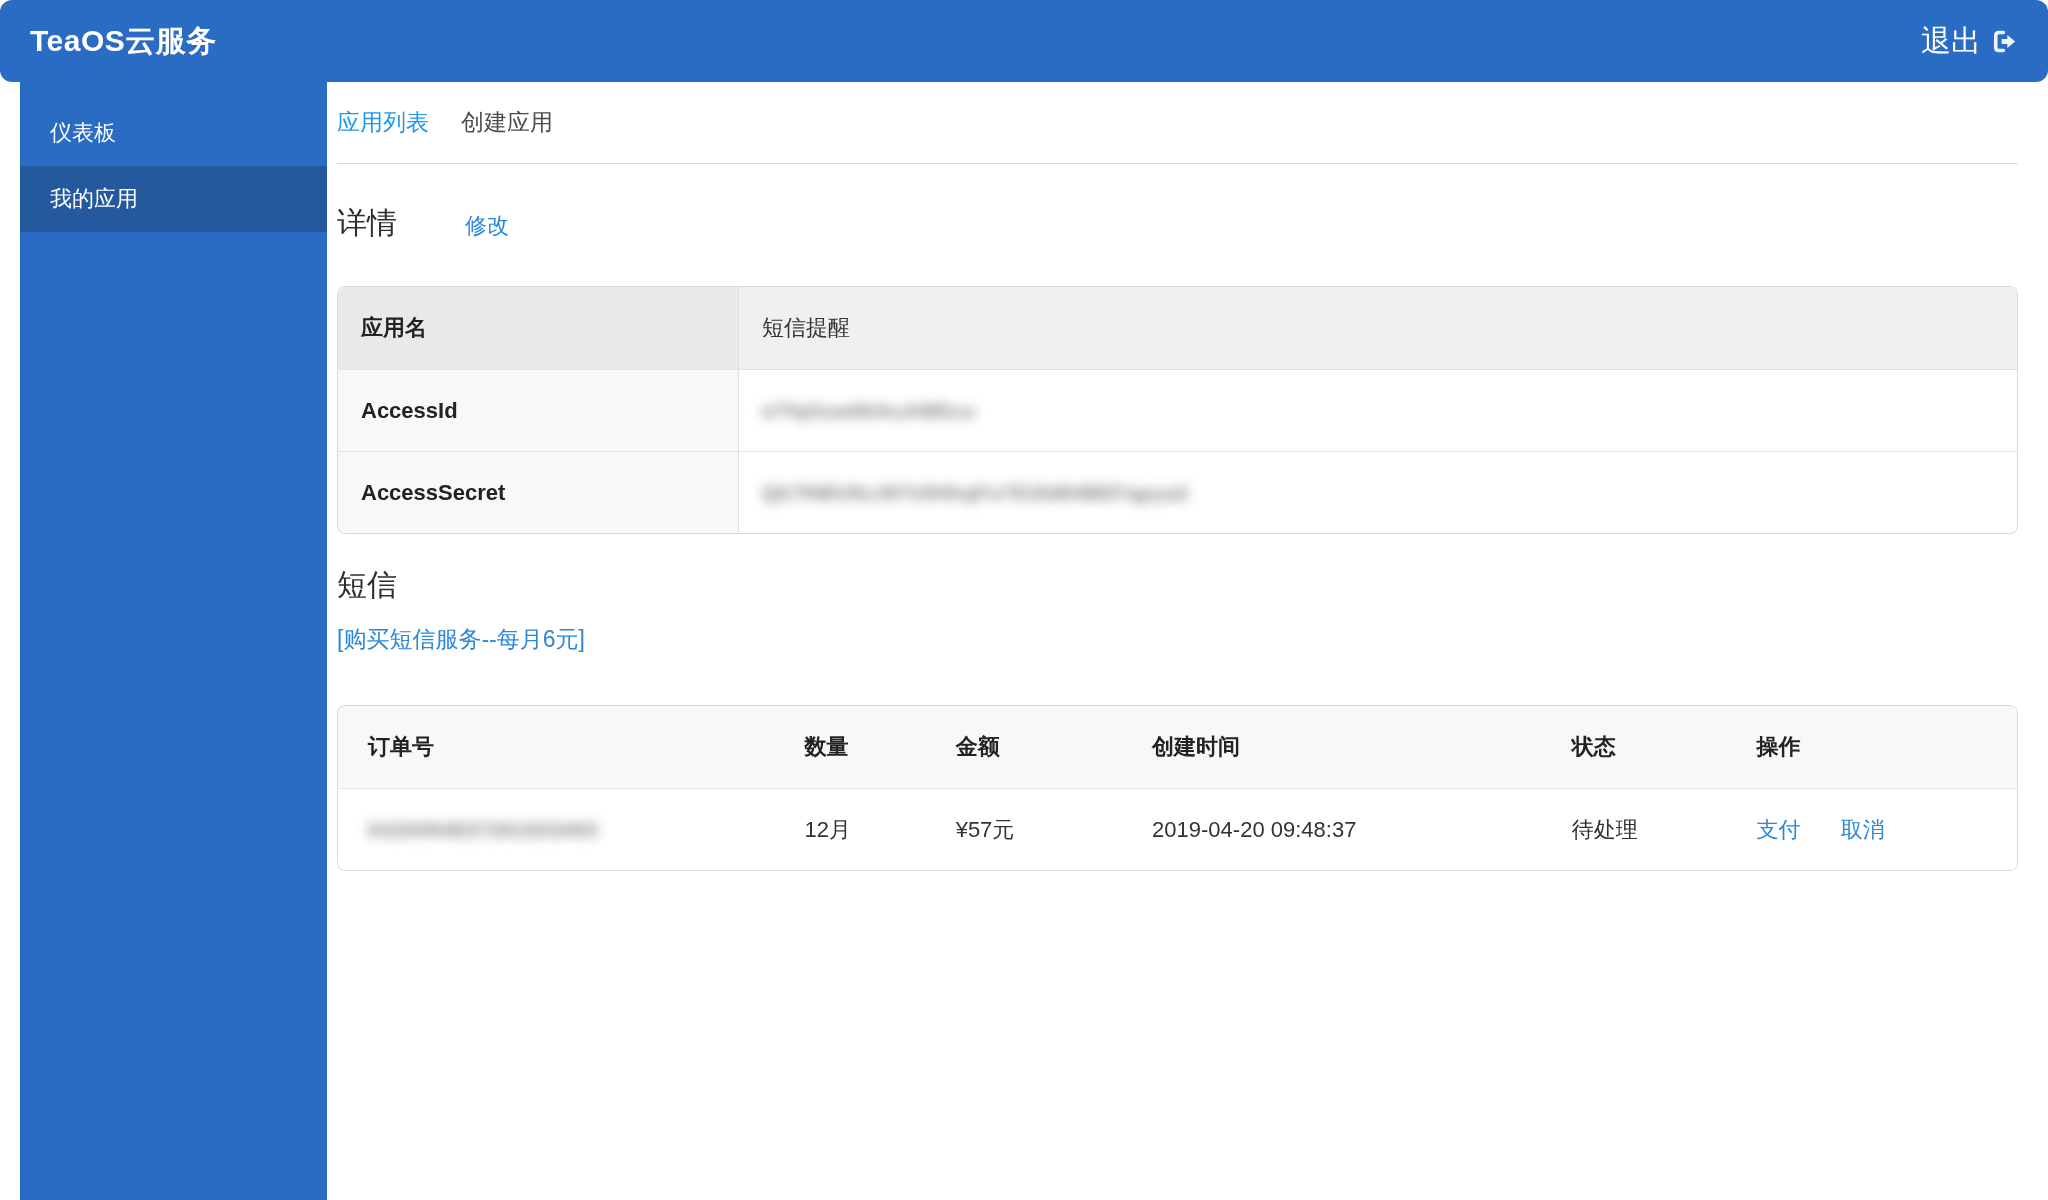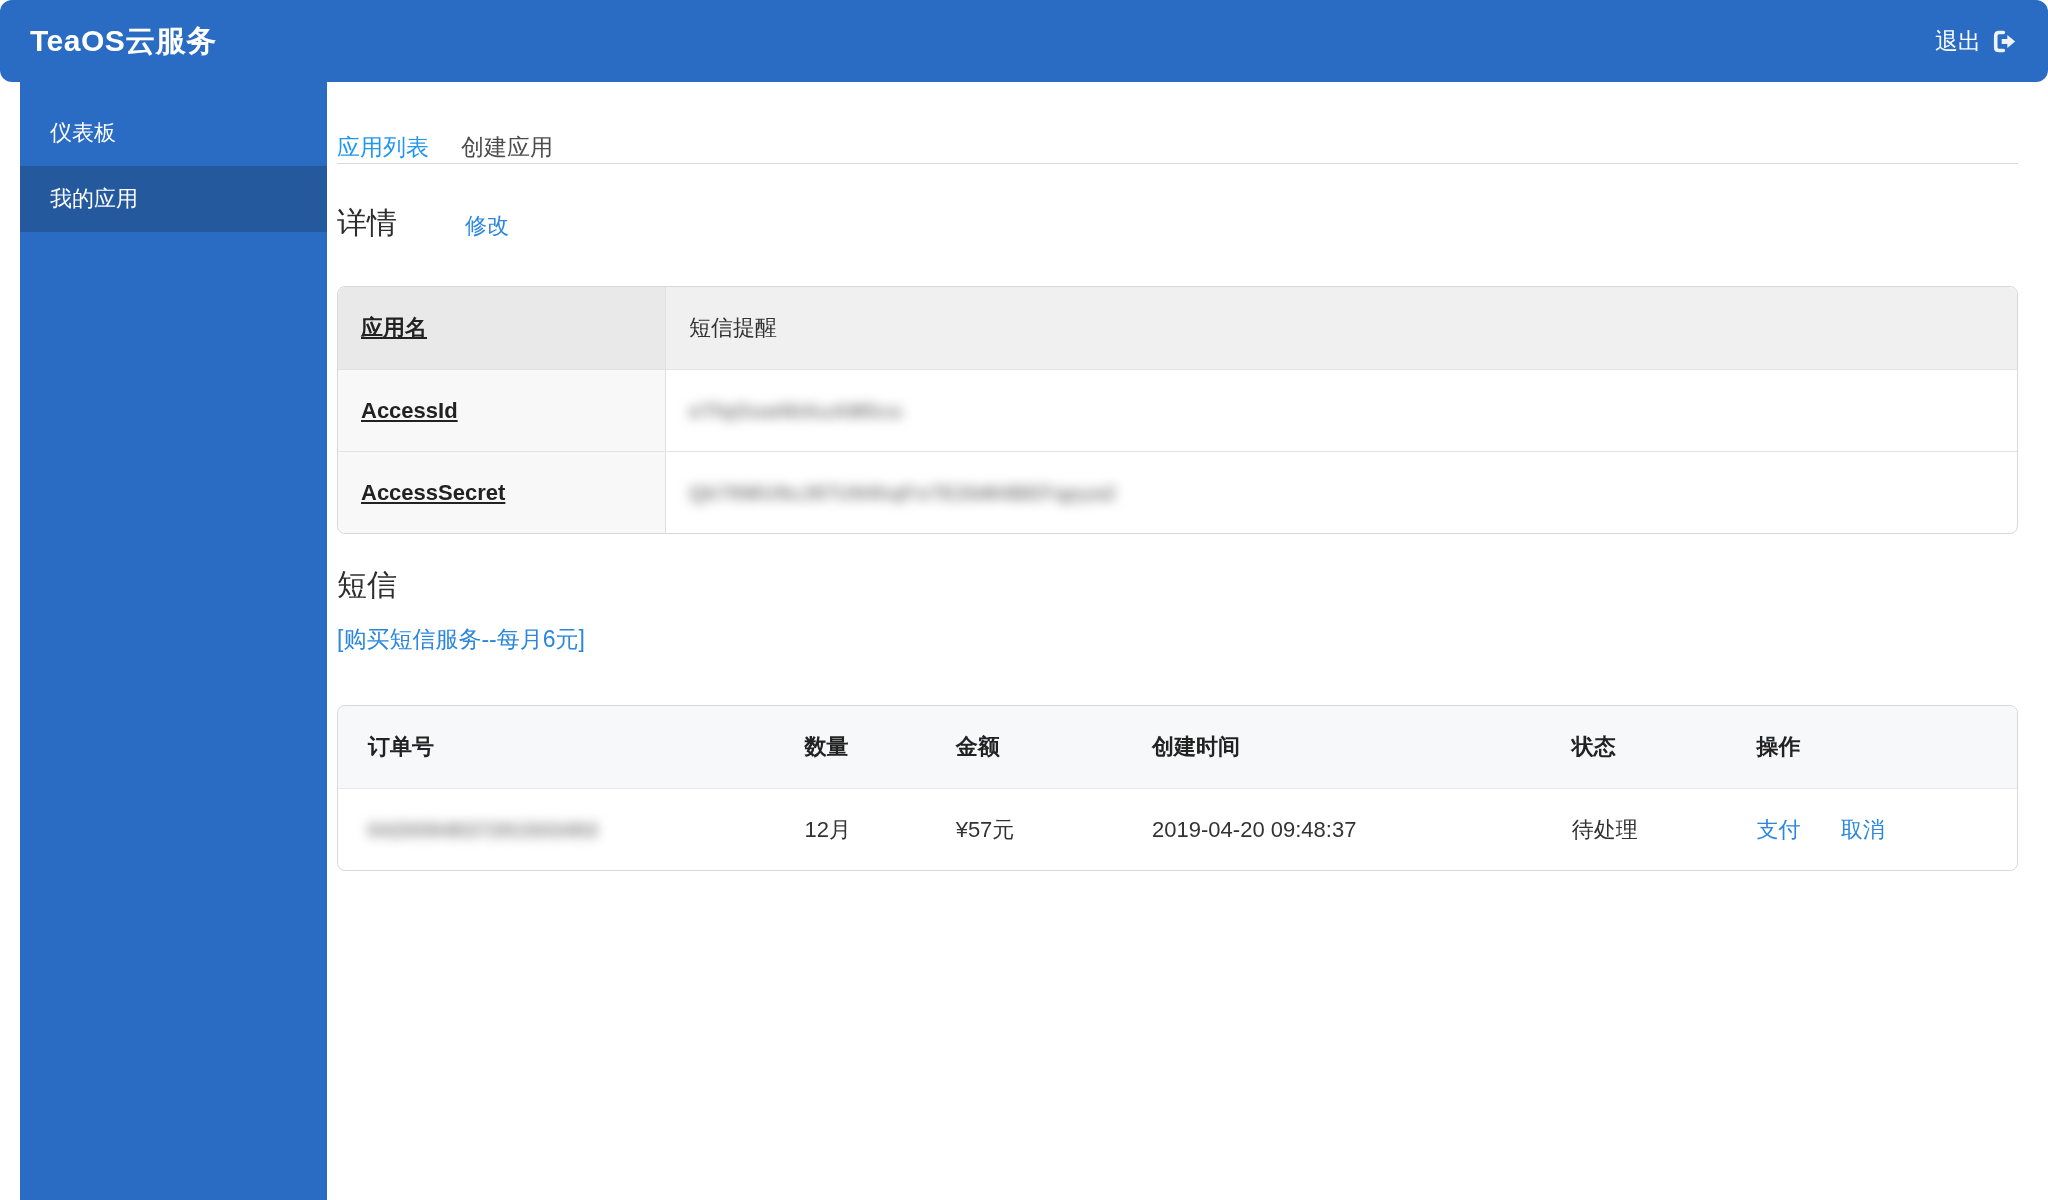--- a/index.html
+++ b/index.html
@@ -8,60 +8,60 @@
     font-family:"Liberation Sans","DejaVu Sans",sans-serif;
     background:#ffffff; color:#333; position:relative; overflow:hidden;
   }
   
   .topbar {
     position:absolute; top:0; left:0; width:2048px; height:82px;
     background:#2a6bc4; display:flex; align-items:center;
     justify-content:space-between; padding:0 30px;border-radius:12px;
   }
   .brand { color:#fff; font-size:30px; font-weight:700; letter-spacing:.5px; }
-  .logout { color:#fff; font-size:23px; display:flex; align-items:center; gap:10px; cursor:pointer; }
+  .logout { color:#fff; font-size:30px; display:flex; align-items:center; gap:10px; cursor:pointer; }
   .logout svg { display:block; }
   
   .sidebar {
     position:absolute; top:82px; left:0; width:307px; height:1118px;
     background:#2a6bc4; padding-top:18px;margin-left:20px;
   }
   .side-item {
     height:66px; line-height:66px; padding-left:30px;
     color:#fff; font-size:22px; cursor:pointer;
   }
   .side-item.active { background:#24599e; }
   
   .content {
     position:absolute; top:82px; left:307px; width:1741px;
     padding:0 30px 40px 30px;
   }
   .tabbar {
-    display:flex; align-items:flex-end; gap:32px;
+    display:flex; align-items:center; gap:32px;
     height:82px; border-bottom:1px solid #d9d9d9;
   }
   .tab { font-size:23px; cursor:pointer; }
   .tab.active { color:#2196ef; }
   .tab.inactive { color:#4c4c4c; }
   .section-heading { margin-top:44px; display:flex; align-items:baseline; gap:36px; }
   h2 { font-size:30px; font-weight:500; color:#2d2d2d; line-height:1; }
   a.link { color:#2a87dd; text-decoration:none; cursor:pointer; }
   .edit-link { font-size:22px;margin-left:32px; }
   
   table { border-spacing:0; width:100%; }
   .details-table {
     margin-top:45px; font-size:22px;
     border:1px solid #d8d8d8; border-radius:8px;
   }
   .details-table th, .details-table td {
     height:82px; vertical-align:middle; text-align:left;
     padding-left:23px; font-weight:400;
   }
   .details-table th { font-weight:700; color:#222; }
-  .details-table .col-label { width:328px;text-decoration:underline; }
+  .details-table .col-label { width:401px; }
   .details-table th { background:#f8f8f8; border-right:1px solid #e0e0e0; }
   .details-table tr.hdr th { background:#e9e9e9; }
   .details-table tr.hdr td { background:#f0f0f0; }
   .details-table tr + tr th, .details-table tr + tr td { border-top:1px solid #e3e3e3; }
   .details-table tr.hdr th { border-top-left-radius:8px; }
   .details-table tr.hdr td { border-top-right-radius:8px; }
   .details-table tr:last-child th { border-bottom-left-radius:8px; }
   .details-table tr:last-child td { border-bottom-right-radius:8px; }
   
   .sms-heading { margin-top:36px; }

